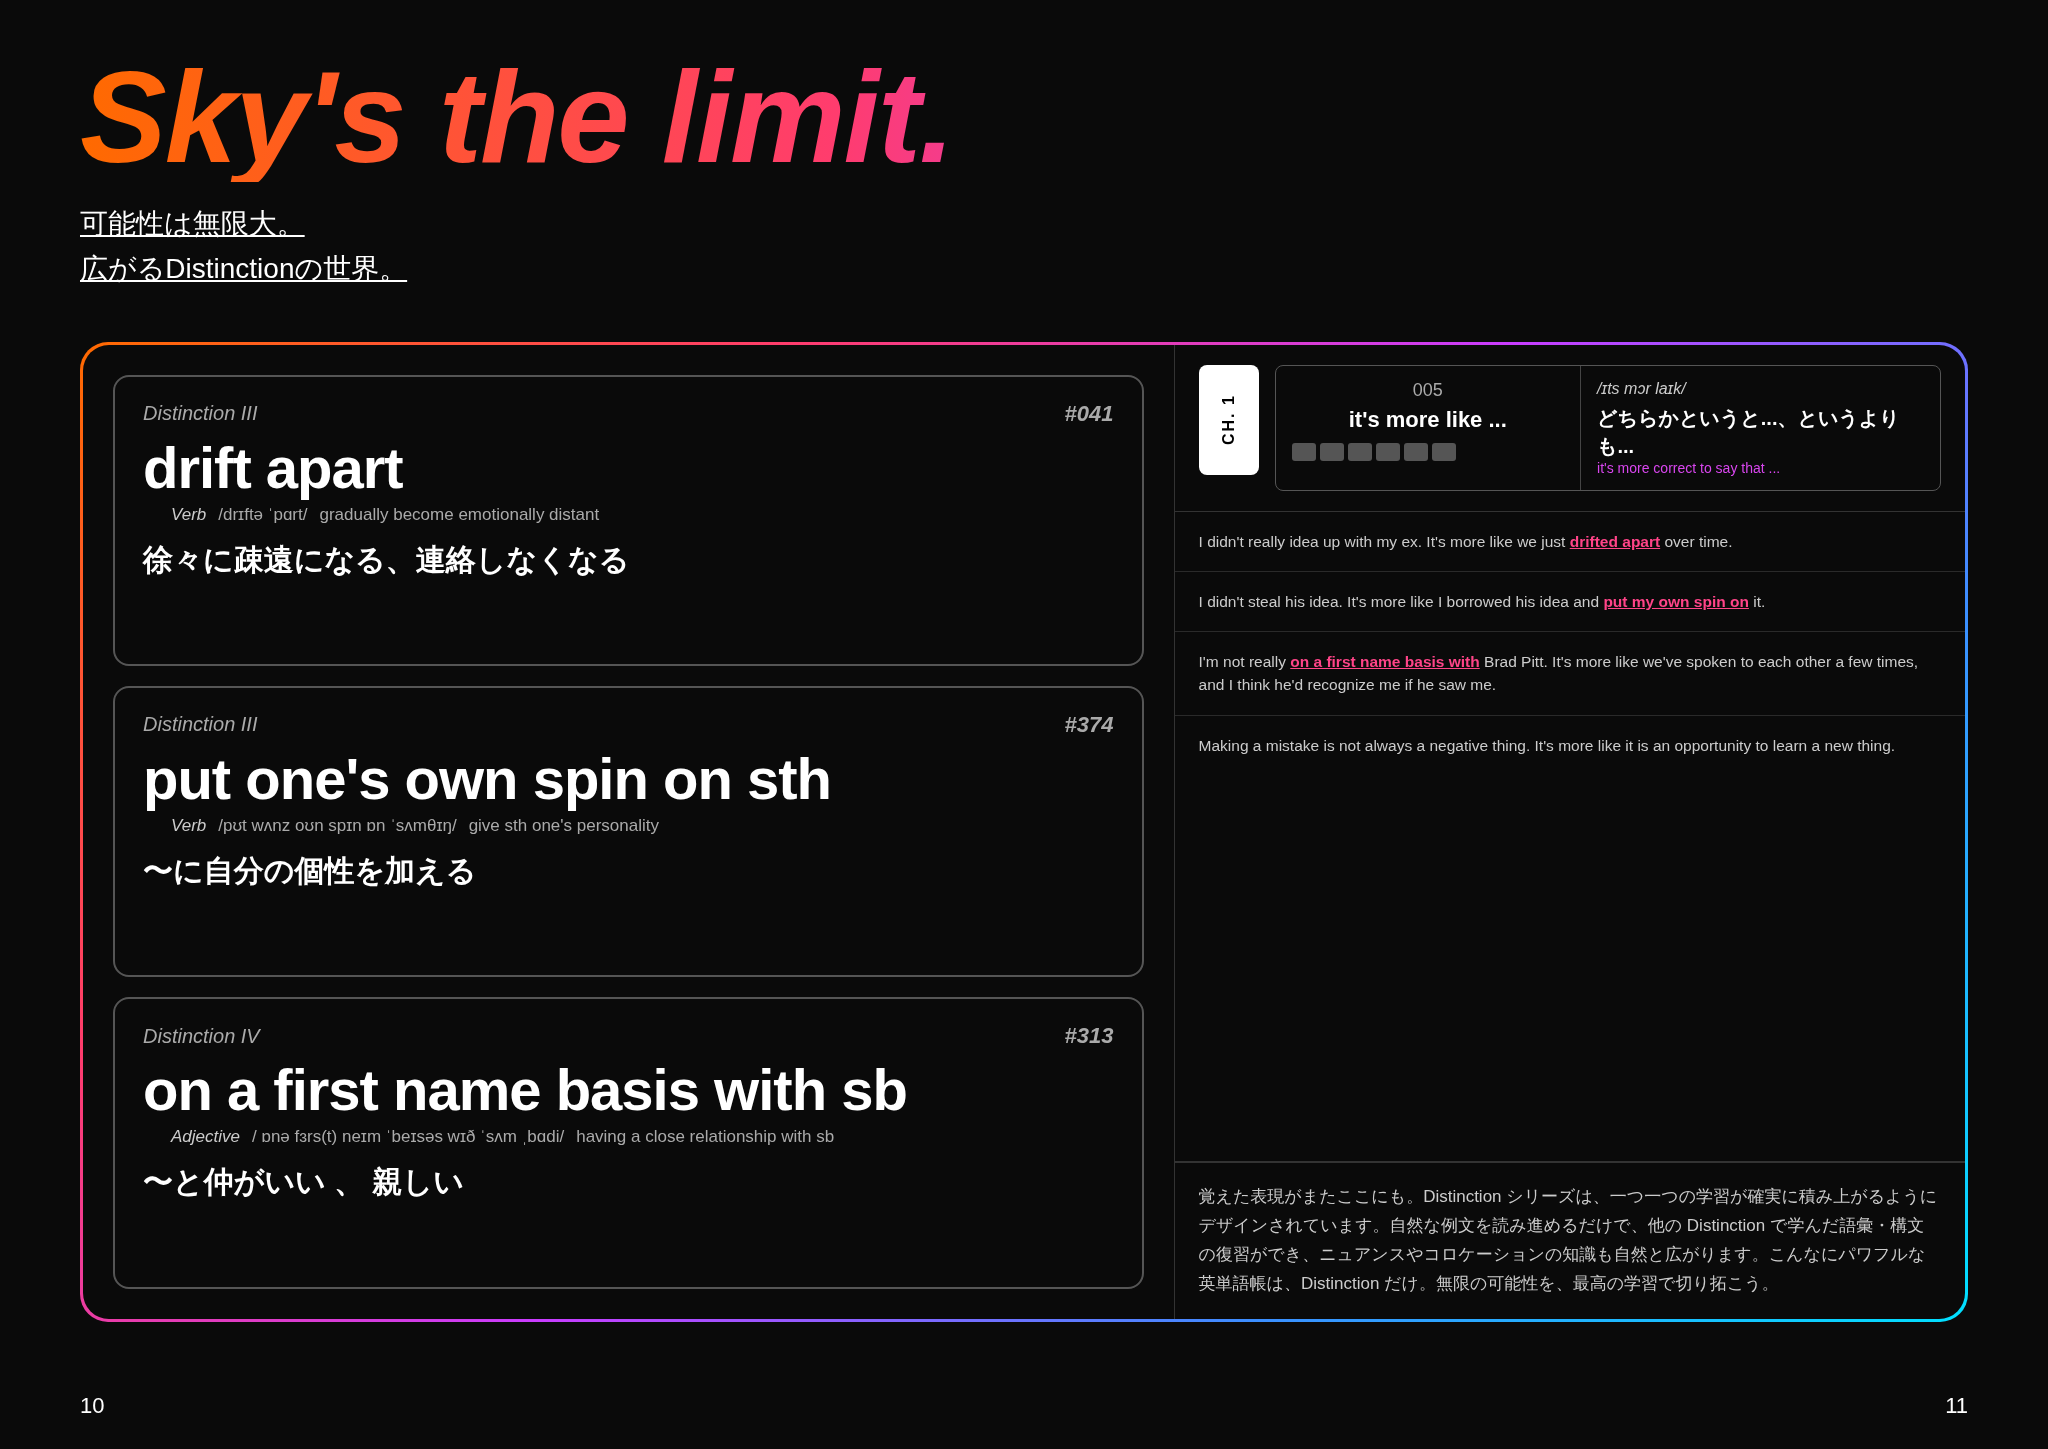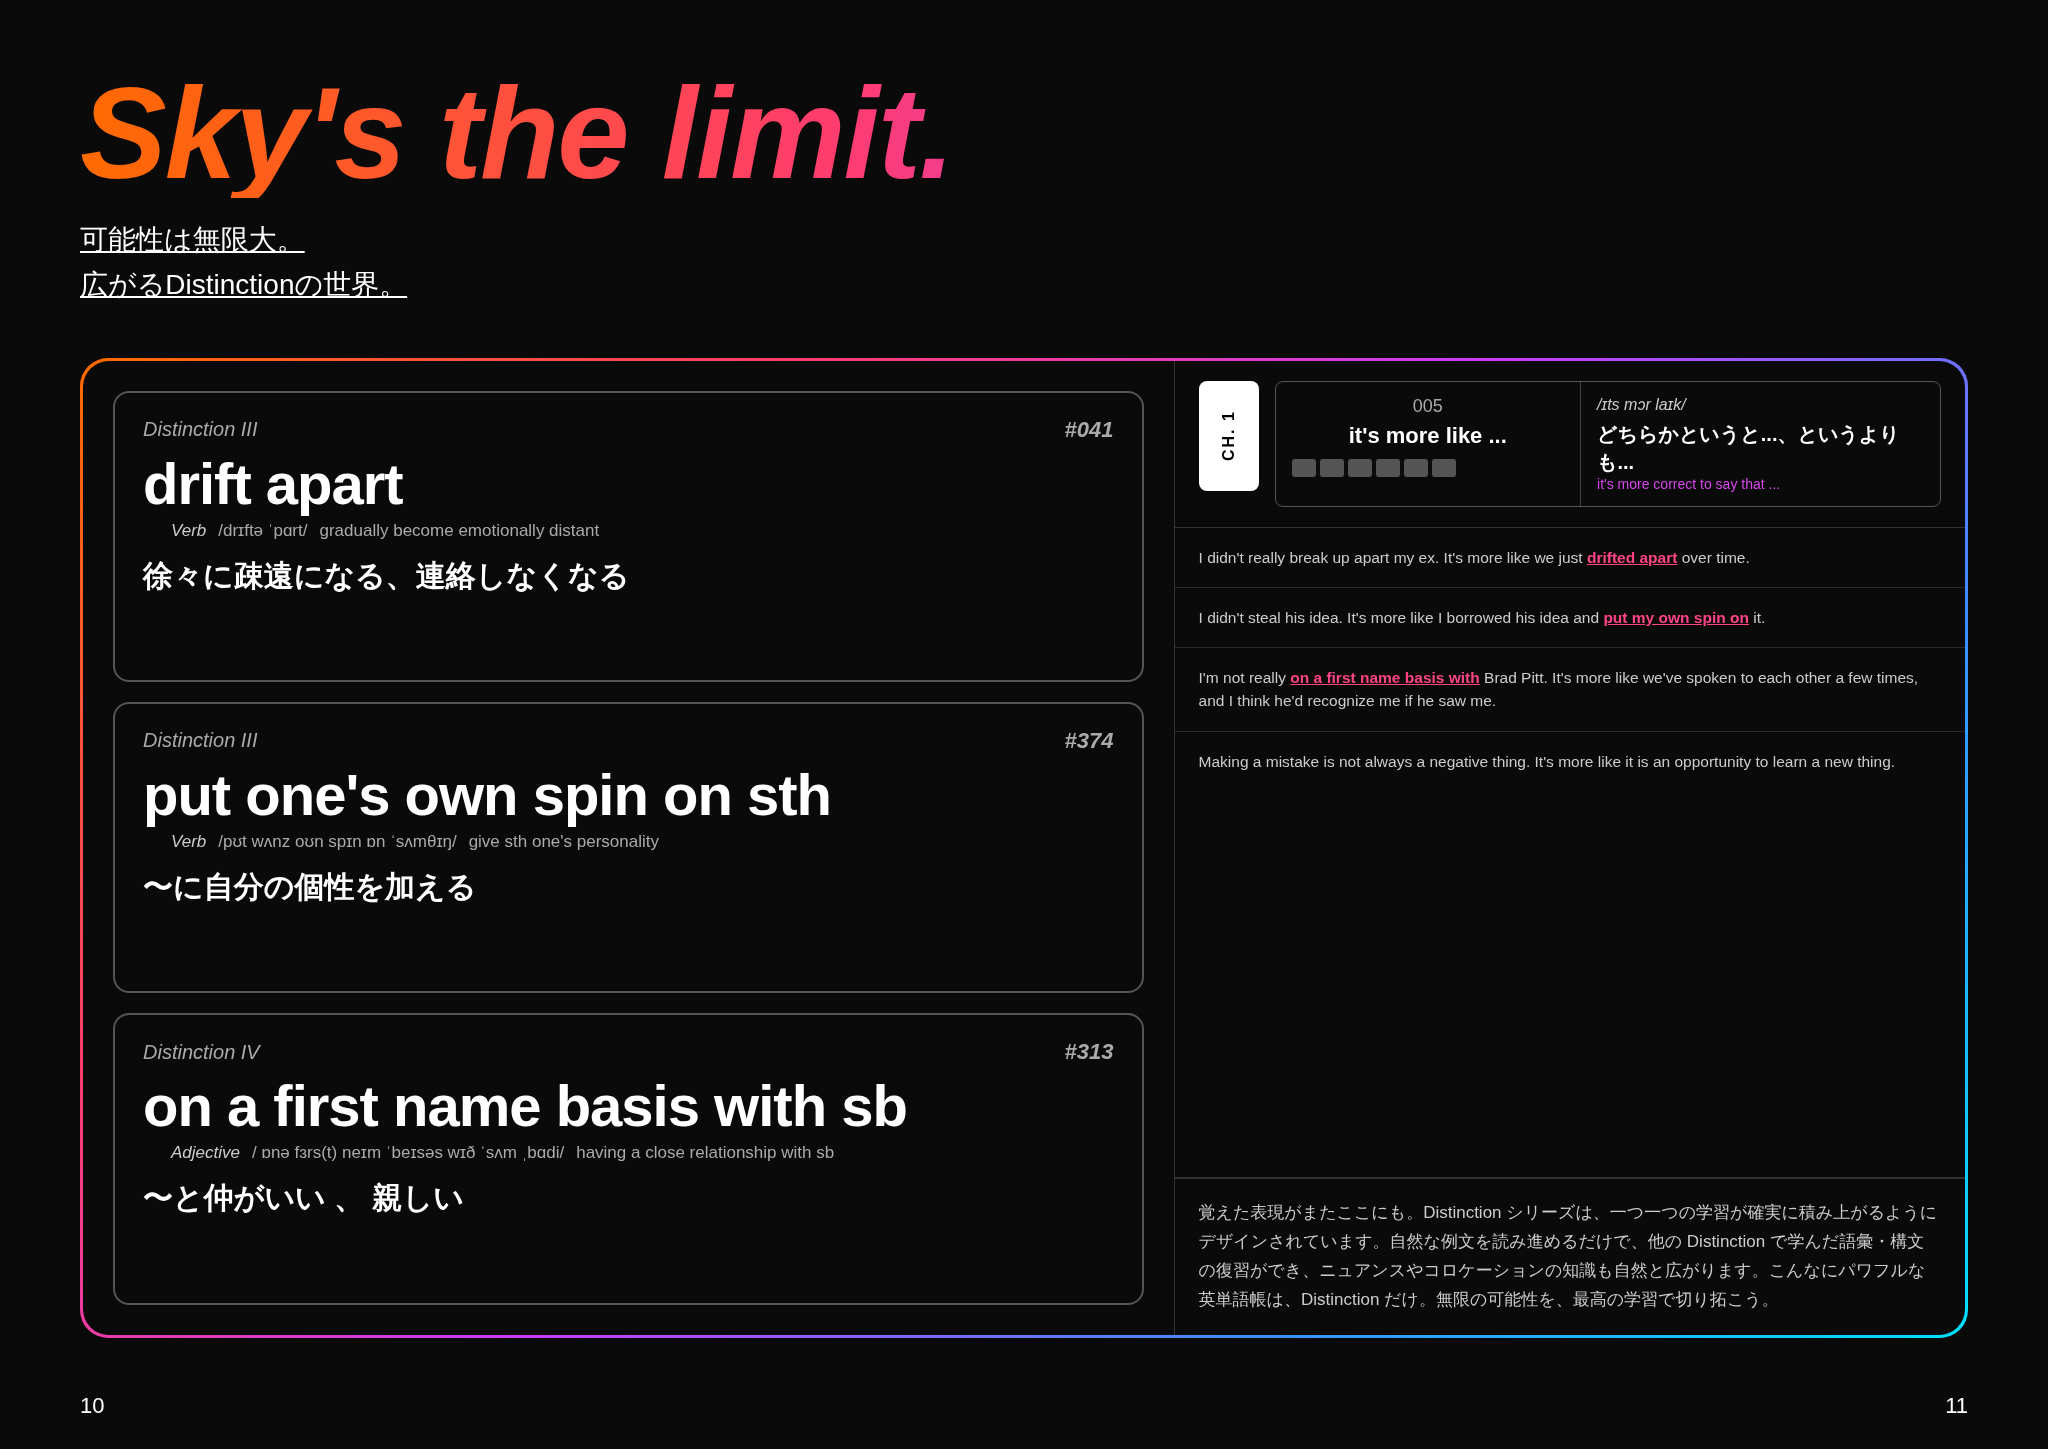--- a/index.html
+++ b/index.html
@@ -11,21 +11,21 @@
       height: 1449px;
       overflow: hidden;
       position: relative;
     }
 
     .page-container {
       width: 2048px;
       height: 1449px;
       background: #0a0a0a;
       position: relative;
-      padding: 68px 80px;
+      padding: 52px 80px;
     }
 
     
     .main-title {
       font-size: 130px;
       font-weight: 900;
       font-style: italic;
       background: linear-gradient(90deg, #ff6a00 0%, #ff3c6e 40%, #c93cff 70%, #3c8eff 100%);
       -webkit-background-clip: text;
       -webkit-text-fill-color: transparent;
@@ -379,21 +379,21 @@
                 <div class="flashcard-japanese">どちらかというと...、というよりも...</div>
                 <div class="flashcard-sub">it's more correct to say that ...</div>
               </div>
             </div>
           </div>
 
           <div class="right-bottom-section">
             <div class="examples-section">
 
               <div class="example-item">
-                <span>I didn't really break up apart my ex. It's more like we just </span><span class="highlight-pink">drifted apart</span><span> over time.</span>
+                <span>I didn't really idea up with my ex. It's more like we just </span><span class="highlight-pink">drifted apart</span><span> over time.</span>
               </div>
 
               <div class="example-item">
                 <span>I didn't steal his idea. It's more like I borrowed his idea and </span><span class="highlight-pink">put my own spin on</span><span> it.</span>
               </div>
 
               <div class="example-item">
                 <span>I'm not really </span><span class="highlight-pink">on a first name basis with</span><span> Brad Pitt. It's more like we've spoken to each other a few times, and I think he'd recognize me if he saw me.</span>
               </div>
 

